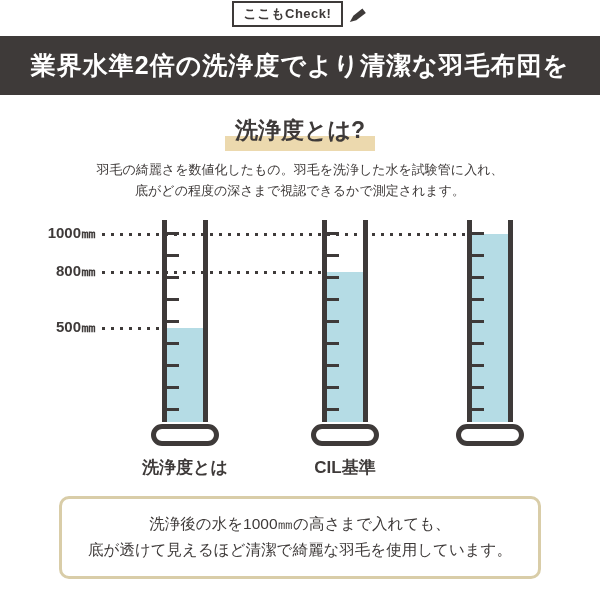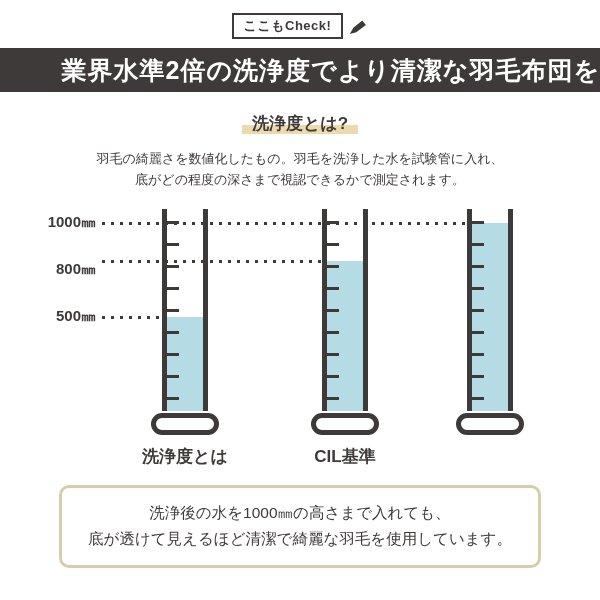--- a/index.html
+++ b/index.html
@@ -4,40 +4,40 @@
 <style>
   html,body{margin:0;padding:0;}
   body{
     width:600px;height:600px;background:#ffffff;
     font-family:"Liberation Sans","DejaVu Sans",sans-serif;
     color:#3e3a39;overflow:hidden;
   }
   .page{position:relative;width:600px;height:600px;background:#fff;}
 
   
-  .badge-row{display:flex;justify-content:center;align-items:center;gap:5px;padding-top:12px;height:28px;}
+  .badge-row{display:flex;justify-content:center;align-items:center;gap:5px;height:28px;}
   .badge-box{border:2px solid #3e3a39;background:#fff;font-size:13px;font-weight:bold;padding:3px 10px;letter-spacing:.5px;line-height:1.2;}
   .badge-icon{width:20px;height:20px;display:inline-block;transform:rotate(8deg) translateY(2px);}
 
   
-  .title-bar{margin-top:8px;background:#3e3a39;height:44px;display:flex;align-items:center;justify-content:flex-end;}
+  .title-bar{margin-top:8px;background:#3e3a39;height:59px;display:flex;align-items:center;justify-content:center;}
   .title-bar h1{color:#fff;font-size:25px;font-weight:bold;margin:0;letter-spacing:1px;white-space:nowrap;}
 
   
   .section-heading{margin-top:20px;text-align:center;}
-  .section-heading .hl{font-size:17px;font-weight:bold;color:#3e3a39;
-    background:linear-gradient(transparent 55%, #ecd9ae 55%);padding:0 10px 1px;}
+  .section-heading .hl{font-size:23px;font-weight:bold;color:#3e3a39;
+    background:linear-gradient(transparent 55%, #ecd9ae 55%);padding:0 10px 8px;}
 
   .desc{margin:13px 0 0;text-align:center;font-size:13px;line-height:1.65;color:#3e3a39;}
 
   
   .chart{position:relative;margin-top:10px;height:262px;}
   .axis-label{position:absolute;left:24px;width:72px;text-align:right;font-weight:bold;font-size:15px;white-space:nowrap;}
   .al-1000{top:12px;}
-  .al-800{top:59px;}
+  .al-800{top:50px;}
   .al-500{top:106px;}
   .dotted{position:absolute;height:3px;z-index:0;
     background-image:repeating-linear-gradient(90deg,#3e3a39 0 3px,transparent 3px 9px);}
   .dot-1000{top:21px;left:102px;width:365px;}
   .dot-800{top:59px;left:102px;width:220px;}
   .dot-500{top:115px;left:102px;width:60px;}
 
   .cylinder{position:absolute;top:8px;width:46px;z-index:1;}
   .c1{left:162px;} .c2{left:322px;} .c3{left:467px;}
   .tube{position:relative;width:36px;height:202px;

